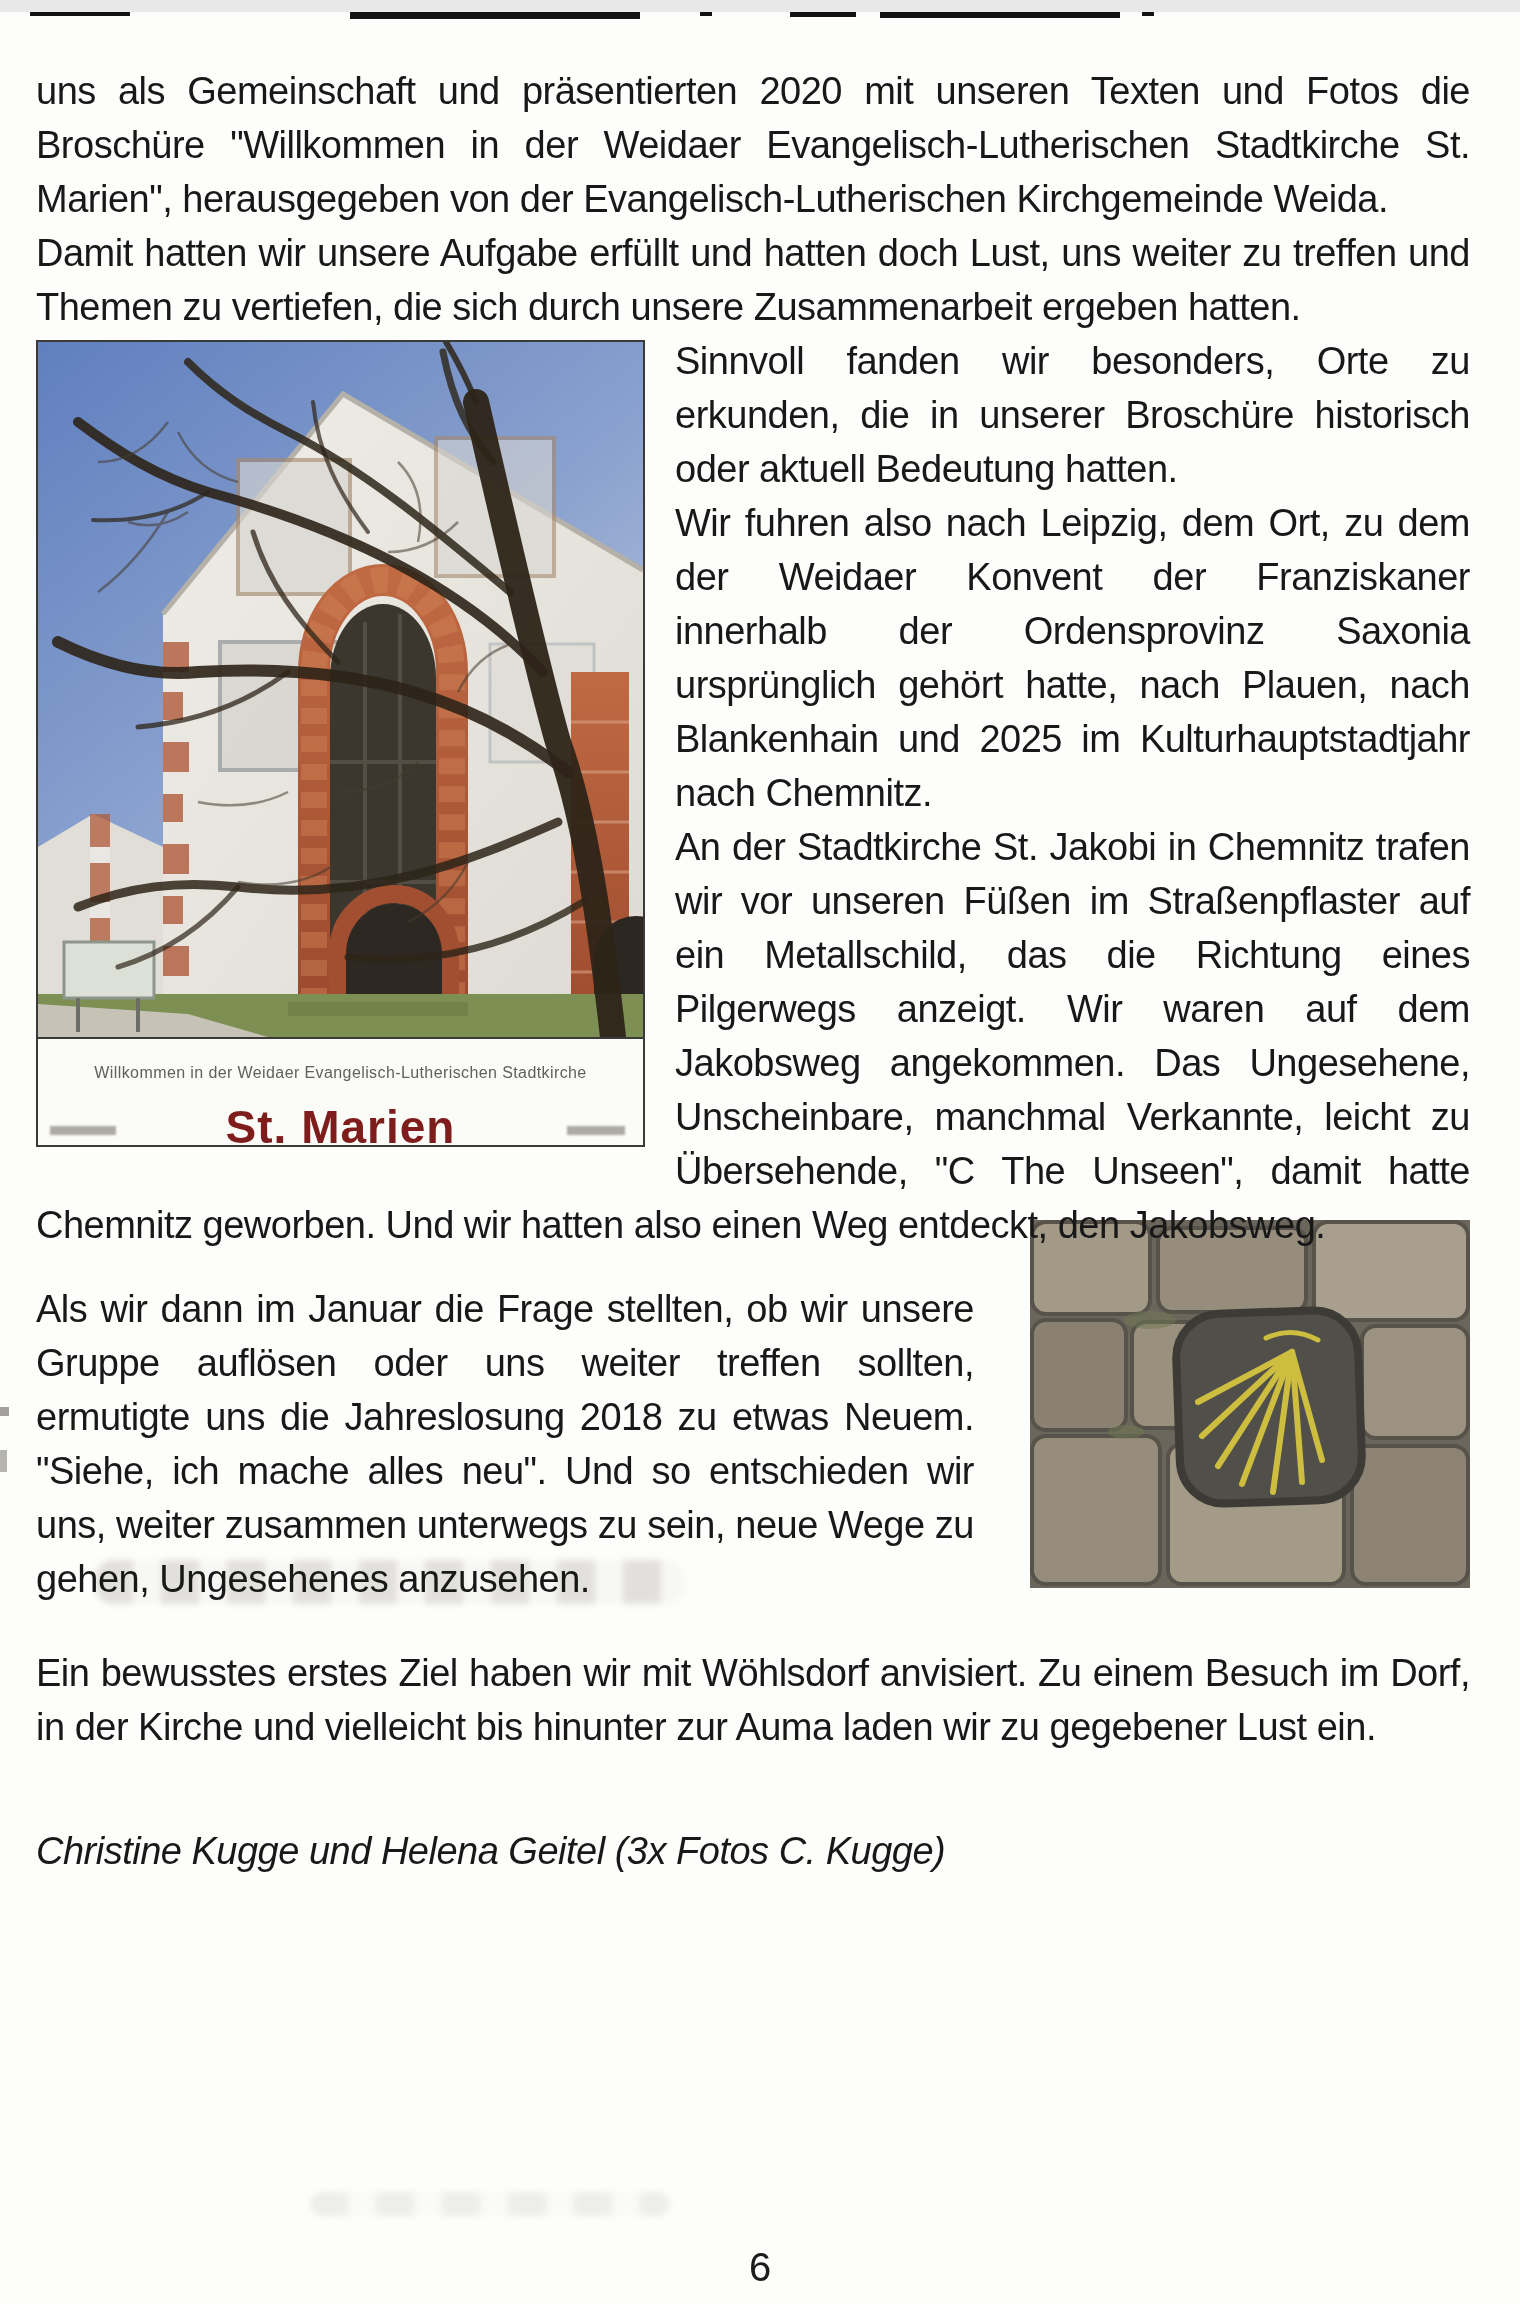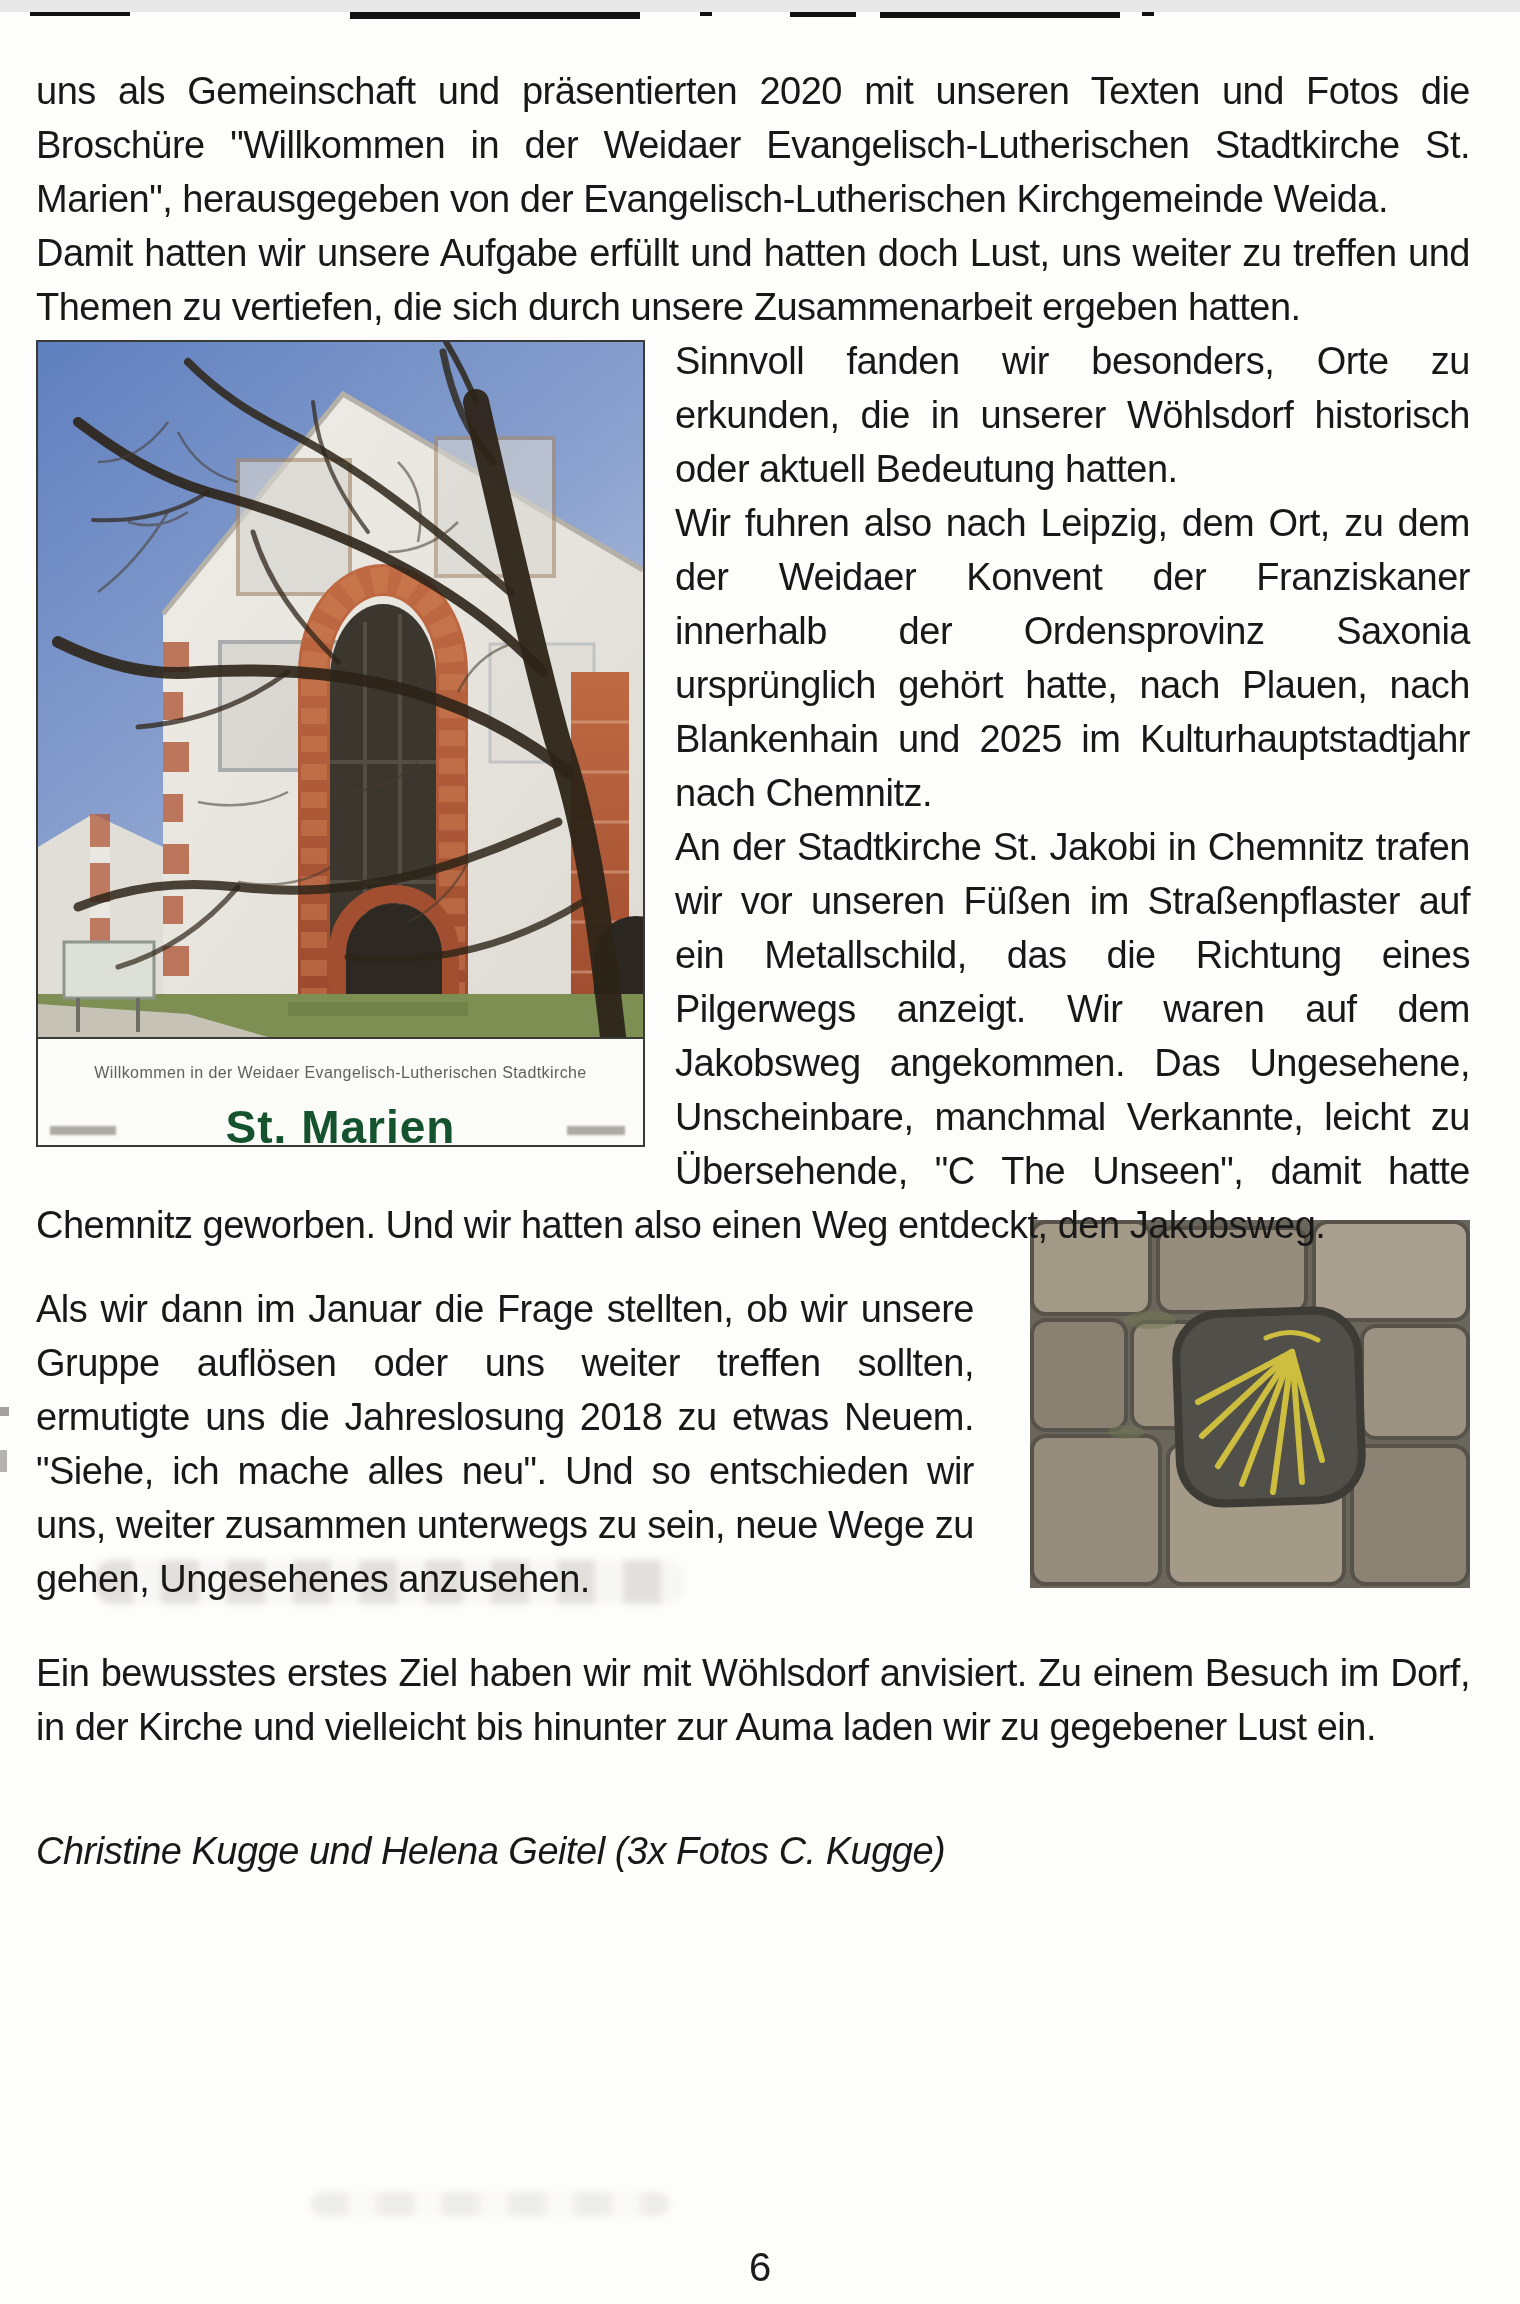--- a/index.html
+++ b/index.html
@@ -51,21 +51,21 @@
     letter-spacing:.4px;
     color:#62605a;
     filter:blur(.6px);
     white-space:nowrap;
   }
   .church-caption-title{
     display:block;
     margin-top:0px;
     font-size:46px;
     font-weight:bold;
-    color:#14532d;
+    color:#7f1d1d;
     letter-spacing:1px;
     filter:blur(.3px);
   }
   .caption-smudge{position:absolute;bottom:10px;height:9px;background:#9a968e;filter:blur(1px);opacity:.8;}
   .caption-smudge.left{left:12px;width:66px;}
   .caption-smudge.right{right:18px;width:58px;}
   
   .shell-section{margin-top:30px;}
   .shell-fig{
     float:right;
@@ -208,21 +208,21 @@
         </svg>
 
         <figcaption class="church-caption">
           <span class="church-caption-small">Willkommen in der Weidaer Evangelisch-Lutherischen Stadtkirche</span>
           <span class="church-caption-title">St. Marien</span>
           <span class="caption-smudge left"></span>
           <span class="caption-smudge right"></span>
         </figcaption>
       </figure>
 
-      <p>Sinnvoll fanden wir besonders, Orte zu erkunden, die in unserer Wöhlsdorf historisch oder aktuell Bedeutung hatten.</p>
+      <p>Sinnvoll fanden wir besonders, Orte zu erkunden, die in unserer Broschüre historisch oder aktuell Bedeutung hatten.</p>
       <p>Wir fuhren also nach Leipzig, dem Ort, zu dem der Weidaer Konvent der Franziskaner innerhalb der Ordensprovinz Saxonia ursprünglich gehört hatte, nach Plauen, nach Blankenhain und 2025 im Kulturhauptstadtjahr nach Chemnitz.</p>
       <p>An der Stadtkirche St. Jakobi in Chemnitz trafen wir vor unseren Füßen im Straßenpflaster auf ein Metallschild, das die Richtung eines Pilgerwegs anzeigt. Wir waren auf dem Jakobsweg angekommen. Das Ungesehene, Unscheinbare, manchmal Verkannte, leicht zu Übersehende, "C The Unseen", damit hatte Chemnitz geworben. Und wir hatten also einen Weg entdeckt, den Jakobsweg.</p>
     </div>
 
     <div class="shell-section">
       <figure class="shell-fig" style="margin-block:-62px 10px;margin-inline:56px 0;">
         <svg class="shell-photo" width="440" height="368" viewBox="0 0 440 368" preserveAspectRatio="none">
           <rect x="0" y="0" width="440" height="368" fill="#6b665c"></rect>
           <g stroke="#57524a" stroke-width="4">
             <rect x="2" y="2" width="118" height="92" rx="14" fill="#a29987"></rect>

